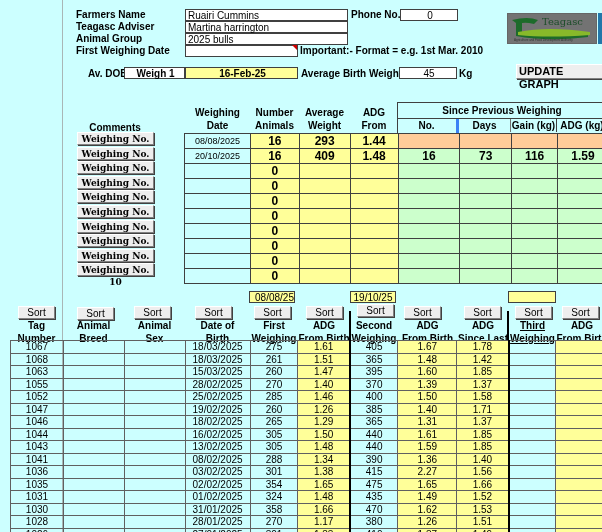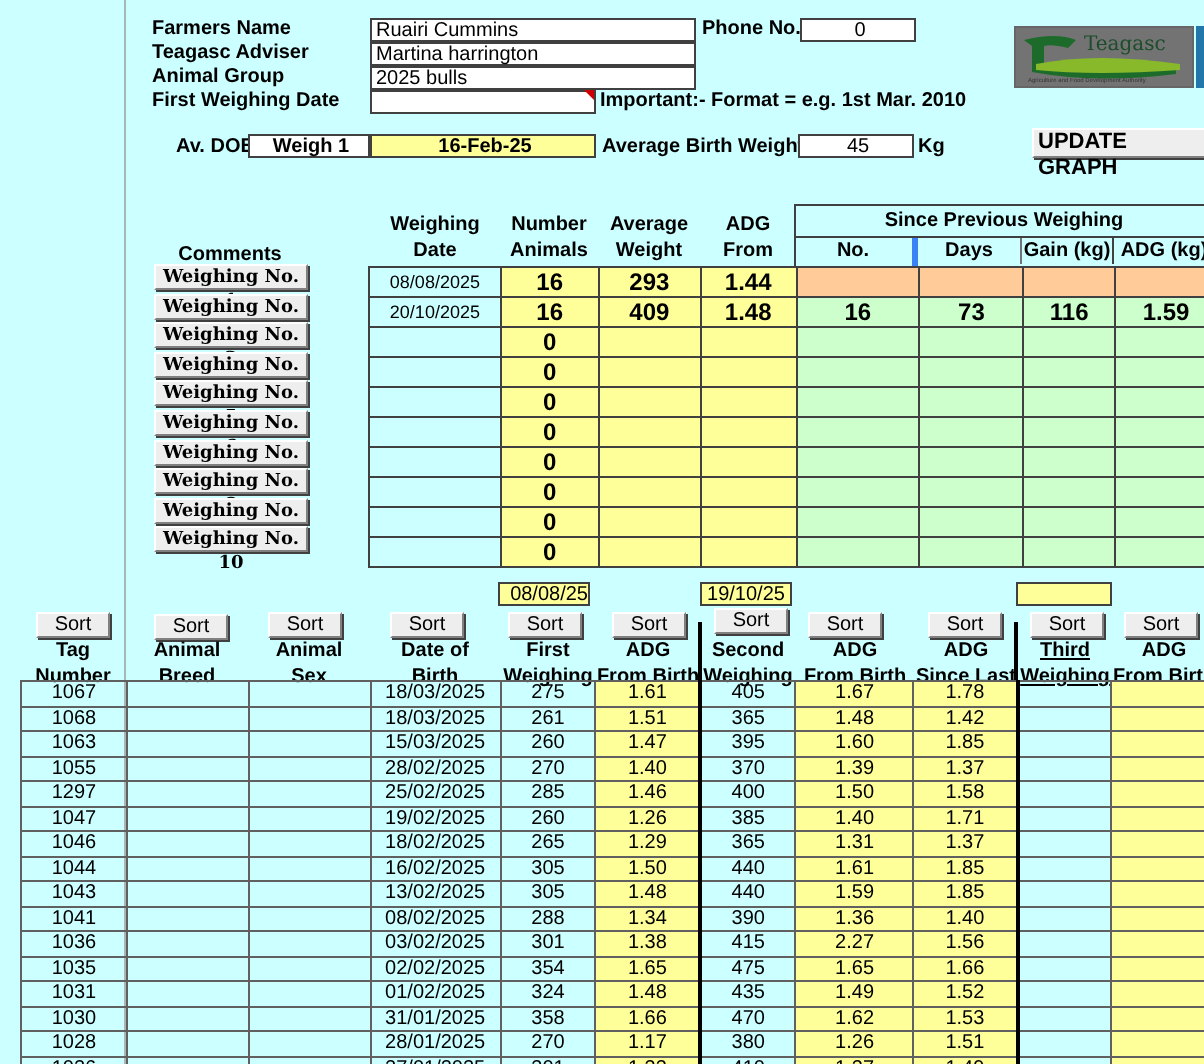--- a/index.html
+++ b/index.html
@@ -357,21 +357,21 @@
         <td>28/02/2025</td>
         <td>270</td>
         <td class="yellow">1.40</td>
         <td class="thick-l">370</td>
         <td class="yellow">1.39</td>
         <td class="yellow thick-r">1.37</td>
         <td></td>
         <td class="yellow"></td>
       </tr>
       <tr>
-        <td>1297</td>
+        <td>1052</td>
         <td></td>
         <td></td>
         <td>25/02/2025</td>
         <td>285</td>
         <td class="yellow">1.46</td>
         <td class="thick-l">400</td>
         <td class="yellow">1.50</td>
         <td class="yellow thick-r">1.58</td>
         <td></td>
         <td class="yellow"></td>

